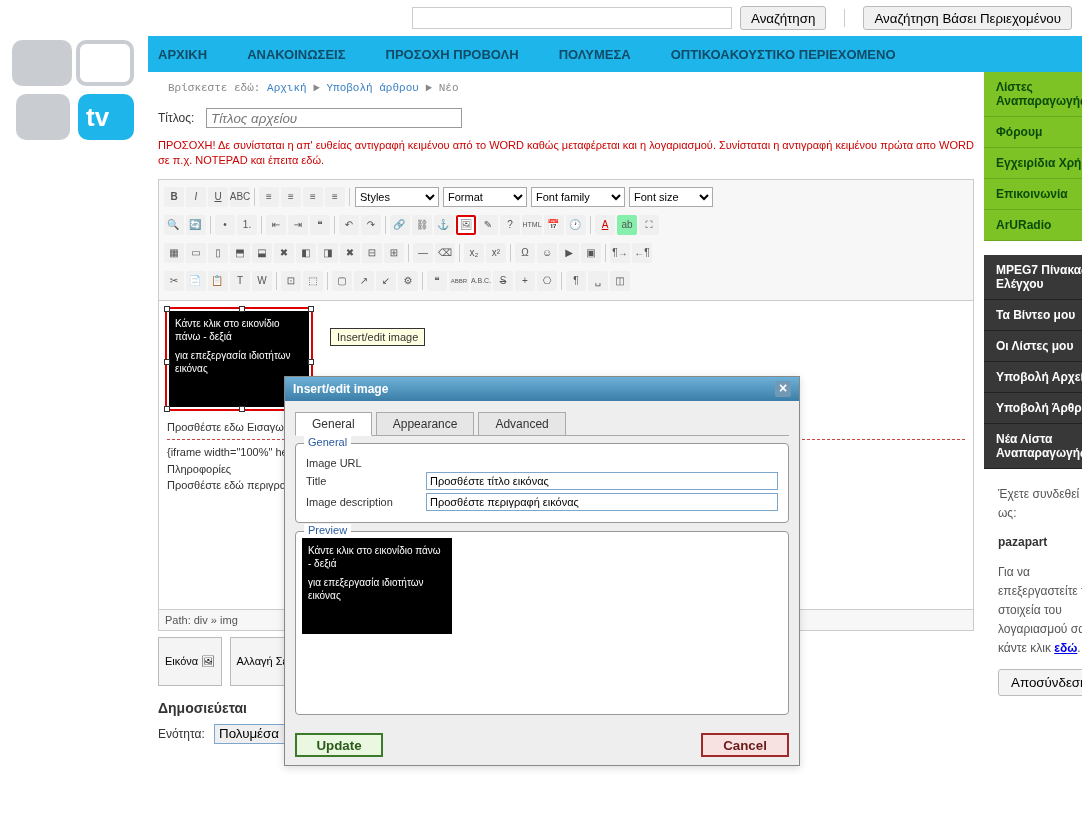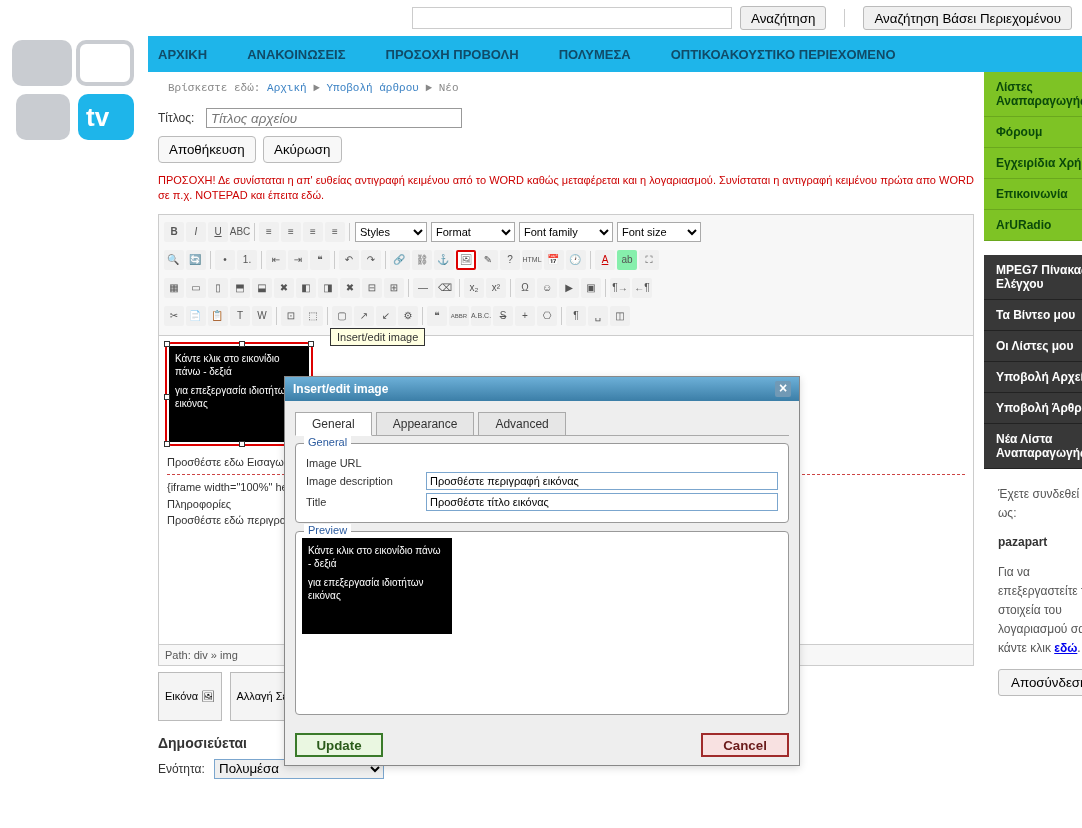--- a/index.html
+++ b/index.html
@@ -114,24 +114,20 @@
           <span> ► </span>
           <a href="#">Υποβολή άρθρου</a>
           <span> ► </span>
           <span>Νέο</span>
         </div>
 
         <div class="title-row">
           <label>Τίτλος:</label>
           <input type="text" placeholder="Τίτλος αρχείου" style="">
         </div>
-        <div class="btn-row">
-          <button>Αποθήκευση</button>
-          <button>Ακύρωση</button>
-        </div>
 
         <p class="warning">ΠΡΟΣΟΧΗ! Δε συνίσταται η απ' ευθείας αντιγραφή κειμένου από το WORD καθώς μεταφέρεται και η λογαριασμού. Συνίσταται η αντιγραφή κειμένου πρώτα απο WORD σε π.χ. NOTEPAD και έπειτα εδώ.</p>
 
         <div class="editor-toolbar">
           <div class="tb-row">
             <span class="tb-btn">
                 <b>B</b>
               </span>
             <span class="tb-btn">
                 <i>I</i>
@@ -139,21 +135,21 @@
             <span class="tb-btn">
                 <u>U</u>
               </span>
             <span class="tb-btn">ABC</span>
             <span class="tb-sep"></span>
             <span class="tb-btn">≡</span>
             <span class="tb-btn">≡</span>
             <span class="tb-btn">≡</span>
             <span class="tb-btn">≡</span>
             <span class="tb-sep"></span>
-            <select class="tb-select" style="width:72px"><option>Styles</option></select>
+            <select class="tb-select" style="width:84px"><option>Styles</option></select>
             <select class="tb-select" style="width:84px"><option>Format</option></select>
             <select class="tb-select" style="width:94px"><option>Font family</option></select>
             <select class="tb-select" style="width:84px"><option>Font size</option></select>
           </div>
           <div class="tb-row">
             <span class="tb-btn">🔍</span>
             <span class="tb-btn">🔄</span>
             <span class="tb-sep"></span>
             <span class="tb-btn">•</span>
             <span class="tb-btn">1.</span>
@@ -320,26 +316,26 @@
       <div class="dlg-tab active">General</div>
       <div class="dlg-tab">Appearance</div>
       <div class="dlg-tab">Advanced</div>
     </div>
     <div class="fieldset">
       <span class="fieldset-legend">General</span>
       <div class="frow">
         <label>Image URL</label>
       </div>
       <div class="frow">
+        <label>Title</label>
+        <input type="text" value="Προσθέστε τίτλο εικόνας" style="">
+      </div>
+      <div class="frow">
         <label>Image description</label>
         <input type="text" value="Προσθέστε περιγραφή εικόνας" style="">
-      </div>
-      <div class="frow">
-        <label>Title</label>
-        <input type="text" value="Προσθέστε τίτλο εικόνας" style="">
       </div>
     </div>
     <div class="fieldset" style="padding:6px">
       <span class="fieldset-legend">Preview</span>
       <div style="height:170px;overflow:auto">
         <div class="preview-img">
           <div>Κάντε κλικ στο εικονίδιο πάνω - δεξιά</div>
           <div style="height:6px"></div>
           <div>για επεξεργασία ιδιοτήτων εικόνας</div>
         </div>

